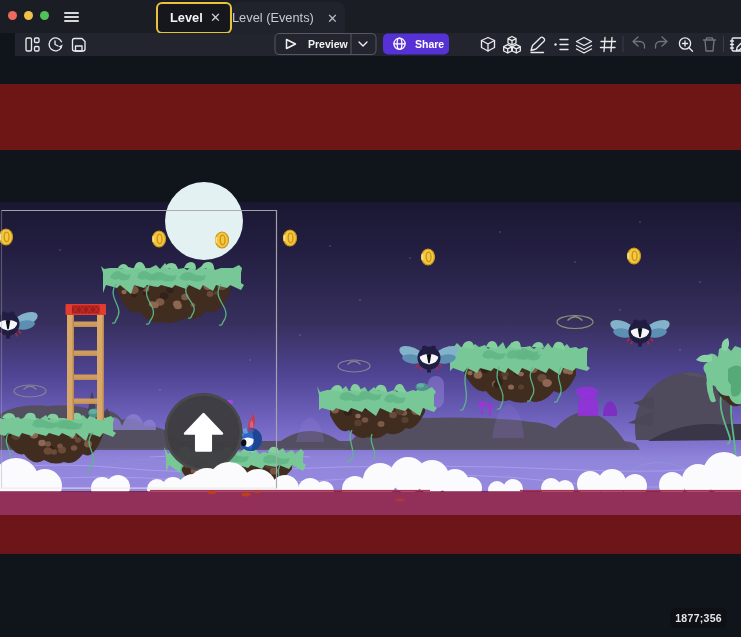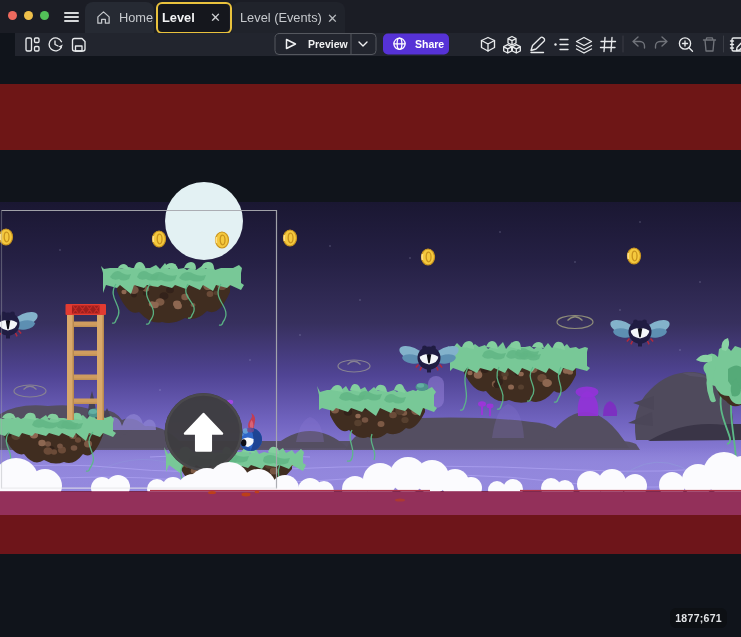--- a/index.html
+++ b/index.html
@@ -22,32 +22,26 @@
 
 <div class="tabbar">
   <div class="dot" style="left:8px;  background:#ed6a5e;"></div>
   <div class="dot" style="left:24px; background:#efc04a;"></div>
   <div class="dot" style="left:40px; background:#52c058;"></div>
   <div class="hamburger">
     <span style="top:12px"></span>
         <span style="top:16px"></span>
         <span style="top:20px"></span>
   </div>
-  <div class="tab" style="left:85px; width:69px; background:#262a33; padding-left:11px;">
-    <svg width="15" height="15" viewBox="0 0 24 24" fill="none" stroke="#c6c9cd" stroke-width="2" stroke-linejoin="round" style="margin-right:8px;">
-      <path d="M3 11 L12 3 L21 11 V21 H15 V15 H9 V21 H3 Z"></path>
-    </svg>
-    Home
-  </div>
-  <div class="tab" style="left:158px; width:71px; background:#15171d; color:#f2f3f4; font-weight:bold; padding-left:4px;">
+  <div class="tab" style="left:158px; width:71px; background:#15171d; color:#f2f3f4; font-weight:bold; padding-left:12px;">
     Level
     <span style="position:absolute; right:8px; top:8px; font-weight:normal; color:#cfd1d4; font-size:13px;">✕</span>
   </div>
   <div style="position:absolute; left:156px; top:2px; width:76px; height:32px; border:2px solid #e9c23d; border-radius:6px;"></div>
-  <div class="tab" style="left:232px; width:113px; background:#20232b; padding-left:8px;">
+  <div class="tab" style="left:232px; width:113px; background:#20232b; ">
     Level (Events)
     <span style="position:absolute; right:7px; top:9px; color:#b9bcc0; font-size:13px;">✕</span>
   </div>
 </div>
 
 <div class="toolbar">
   <svg width="741" height="23" viewBox="0 33 741 23" fill="none" stroke="#e8eaec" stroke-width="1.35" stroke-linecap="round" stroke-linejoin="round">
 
     <g>
       <rect x="11" y="38" width="5.5" height="13" rx="1.5"></rect>
@@ -692,14 +686,14 @@
         <ellipse cx="400" cy="500" rx="5" ry="1.6" opacity="0.6"></ellipse>
   </g>
 
   <g fill="none" stroke="#a8a9af" stroke-width="1.2">
     <path d="M1.5,210.5 H276.5 V488.5" opacity="0.95"></path>
     <path d="M1.5,210.5 V488.5" opacity="0.4"></path>
     <path d="M1.5,488.2 H276.5" stroke="#e8e8ea" opacity="0.75"></path>
   </g>
 </svg>
 
-<div class="coord">1877;671</div>
+<div class="coord">1877;356</div>
 </div>
 
 </body></html>

